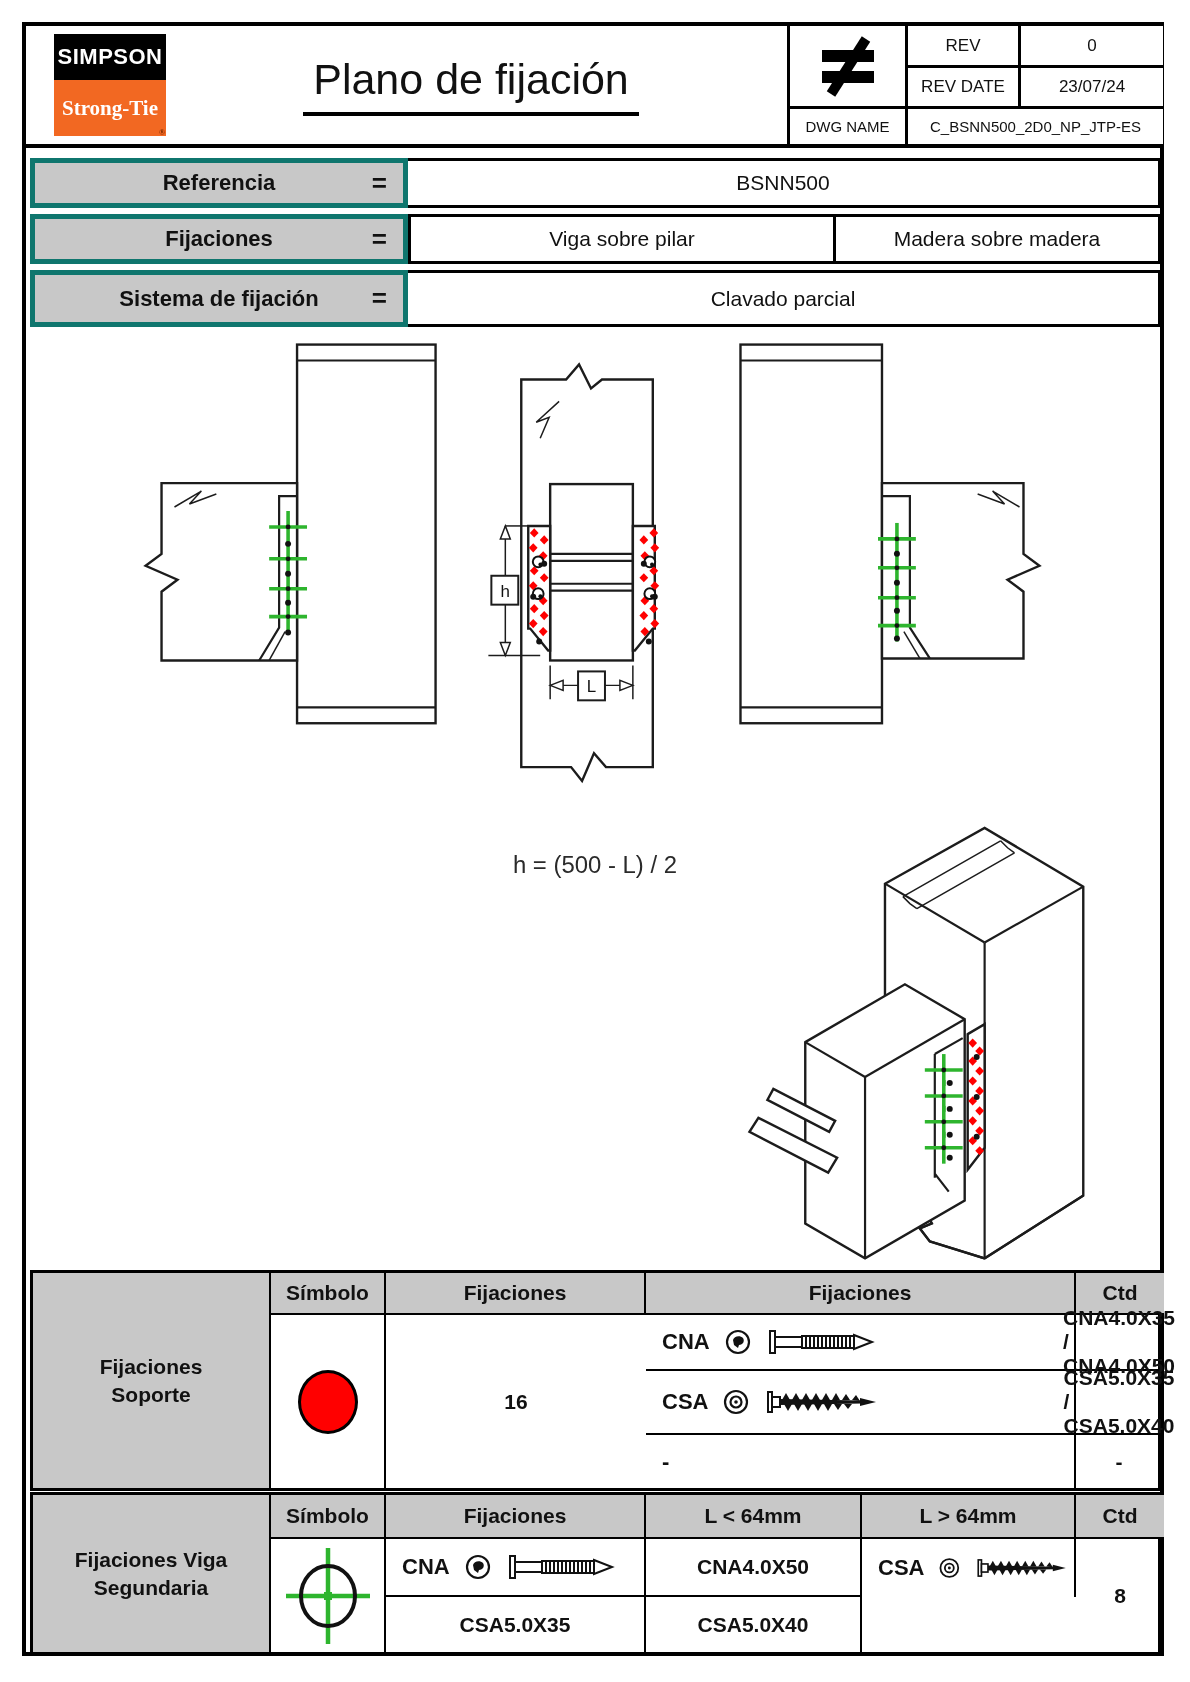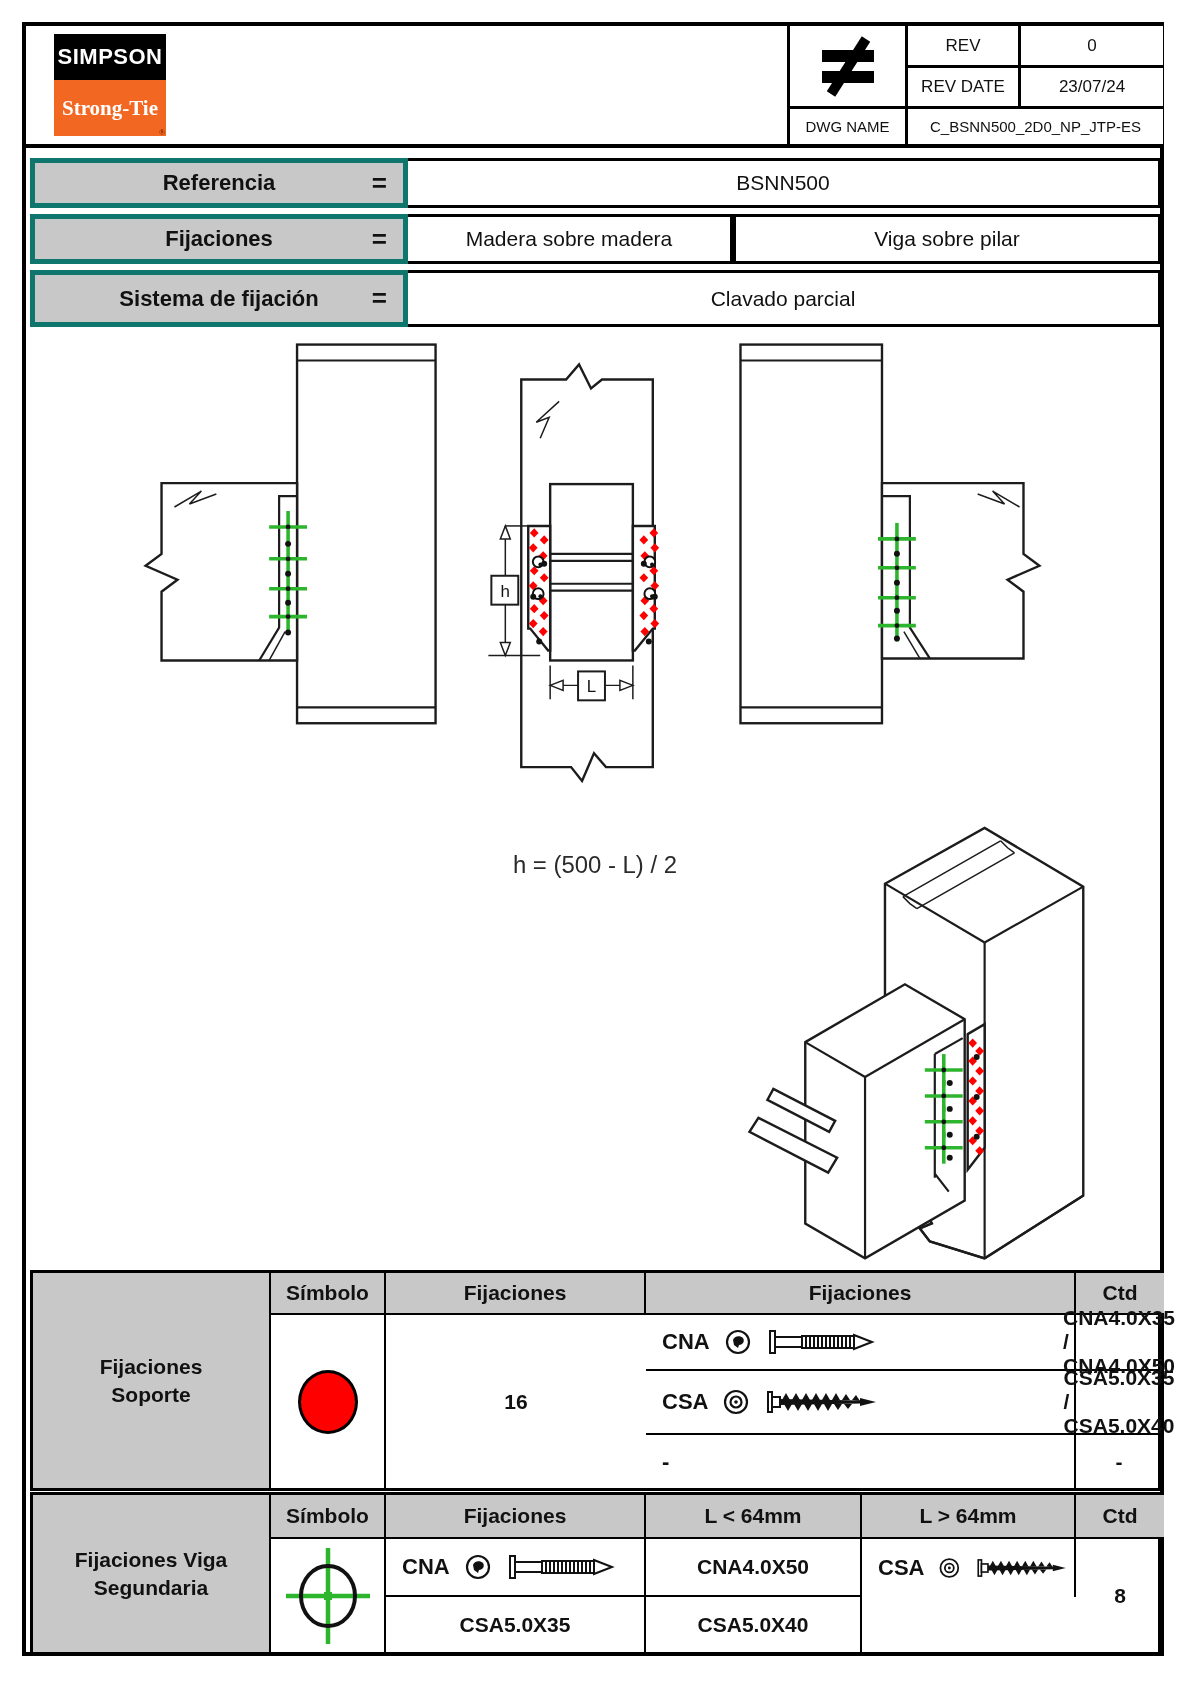--- a/index.html
+++ b/index.html
@@ -55,20 +55,23 @@
 <div class="frame">
 
   <div class="header">
     <div class="logo">
       <div class="logo-top">SIMPSON</div>
       <div class="logo-bot">
             <span>Strong-Tie</span>
             <span class="reg">®</span>
           </div>
     </div>
+    <div class="title-wrap">
+      <span class="title-text">Plano de fijación</span>
+    </div>
     <div class="rev-table">
       <div class="neq">
         <svg width="66" height="66" viewBox="0 0 66 66">
           <rect x="7" y="17" width="52" height="12" fill="#000"></rect>
           <rect x="7" y="38" width="52" height="12" fill="#000"></rect>
           <line x1="16" y1="61" x2="51" y2="6" stroke="#000" stroke-width="10"></line>
         </svg>
       </div>
       <div>REV</div>
       <div>0</div>
@@ -84,22 +87,22 @@
           <span>Referencia</span>
           <span class="eq">=</span>
         </div>
     <div class="ival">BSNN500</div>
   </div>
   <div class="irow" style="top:188px;height:50px;">
     <div class="ilabel">
           <span>Fijaciones</span>
           <span class="eq">=</span>
         </div>
+    <div class="ival split">Viga sobre pilar</div>
     <div class="ival" style="flex:0 0 325px;">Madera sobre madera</div>
-    <div class="ival split">Viga sobre pilar</div>
   </div>
   <div class="irow" style="top:244px;height:57px;">
     <div class="ilabel">
           <span>Sistema de fijación</span>
           <span class="eq">=</span>
         </div>
     <div class="ival">Clavado parcial</div>
   </div>
 
   <div class="draw">

